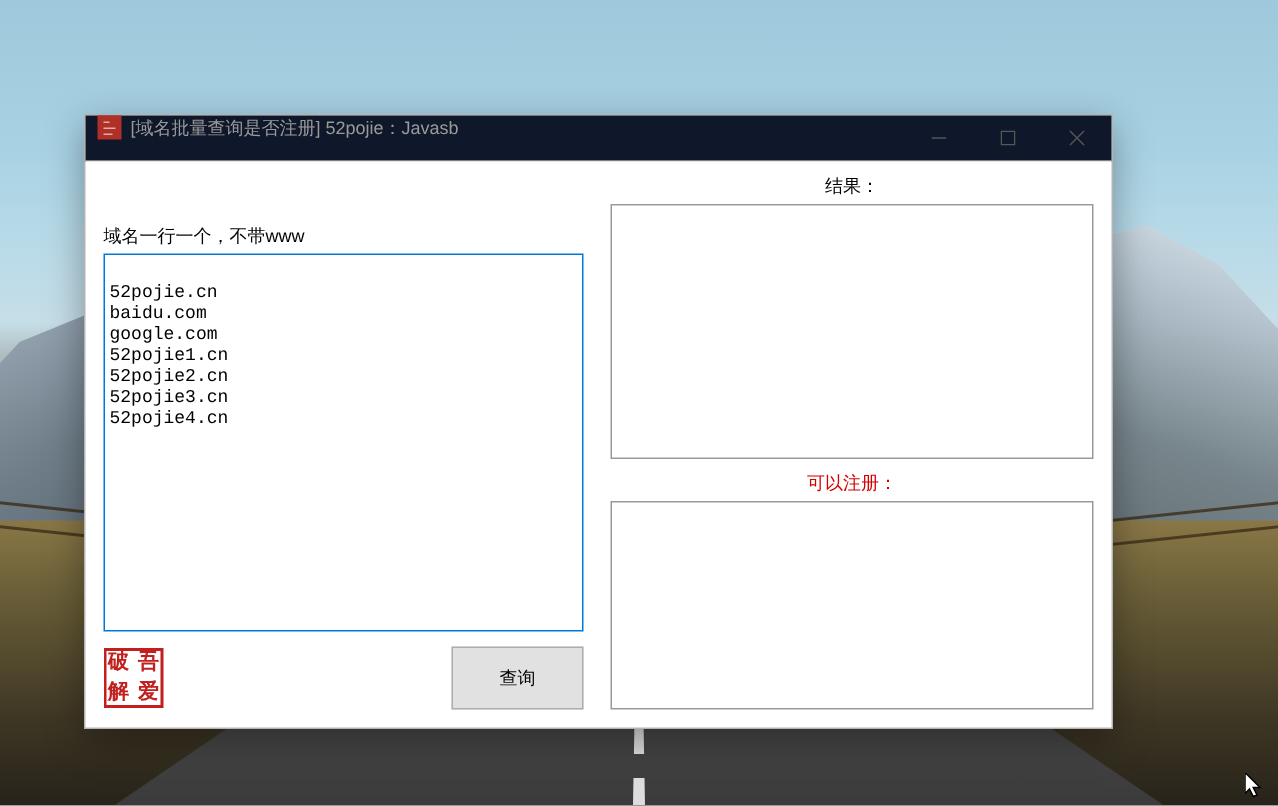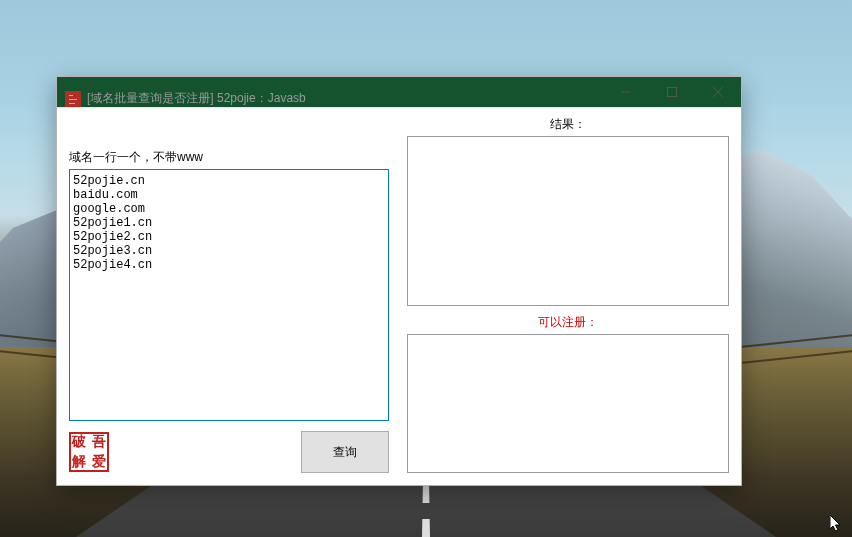--- a/index.html
+++ b/index.html
@@ -89,23 +89,23 @@
     width: 684px;
     height: 408px;
     background: #ffffff;
     border: 1px solid #b4b4b4;
     box-shadow: 0 8px 24px rgba(0,0,0,0.35);
     display: flex;
     flex-direction: column;
   }
   .titlebar {
     height: 30px;
-    background: #14532d;
-    display: flex;
-    align-items: flex-end;
+    background: #0f172a;
+    display: flex;
+    align-items: flex-start;
     border-bottom: 1px solid #e6e6e6;
     color: #9a9a9a;
   }
   .titlebar .app-icon {
     width: 16px; height: 16px;
     margin: 0 6px 0 8px;
     background: #b03028;
     position: relative;
     display: inline-block;
   }
@@ -168,21 +168,21 @@
   .field-label.red { color: #d40000; }
   textarea.box {
     width: 100%;
     box-sizing: border-box;
     resize: none;
     border: 1px solid #0078d7;
     outline: none;
     font-family: SimSun, "NSimSun", "Courier New", monospace;
     font-size: 12px;
     line-height: 14px;
-    padding: 4px 3px;
+    padding: 18px 3px;
     background: #fff;
     color: #000;
   }
   textarea.box.plain {
     border: 1px solid #9a9a9a;
   }
   .left-textarea {
     flex: 1;
   }
   .right-top {

